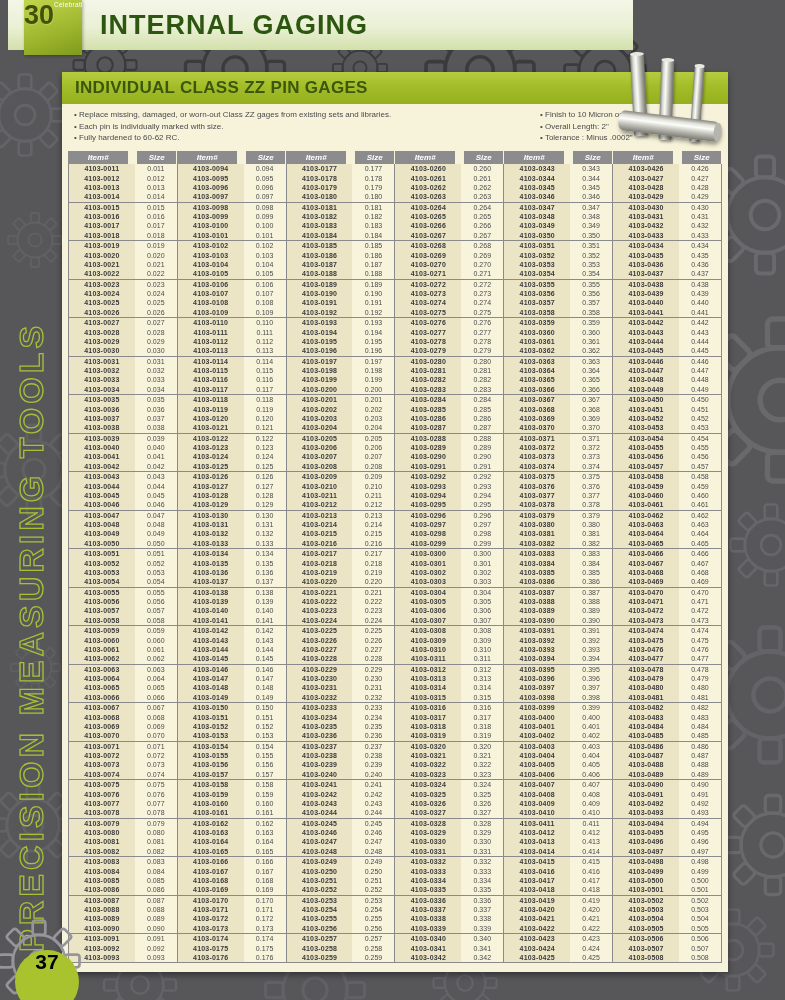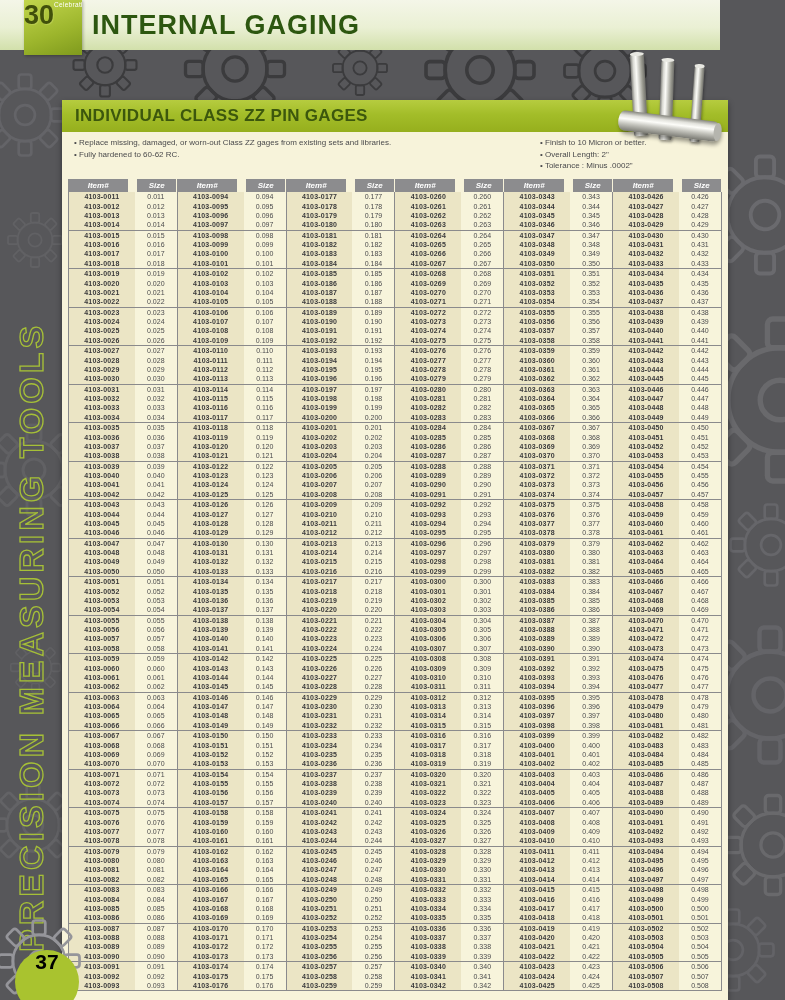--- a/index.html
+++ b/index.html
@@ -6,21 +6,21 @@
   body{
     width:785px;height:1000px;position:relative;overflow:hidden;
     background:#57575a;
     font-family:"Liberation Sans",sans-serif;
   }
   
   .gear{position:absolute;z-index:1;}
   .gear-light{z-index:5;}
   
   .header-strip{
-    position:absolute;left:0;top:0;width:720px;height:50px;z-index:2;
+    position:absolute;left:8px;top:0;width:625px;height:50px;z-index:2;
     background:linear-gradient(180deg,#f4f6e8 0%,#eaf0d4 55%,#d2e0ab 100%);
   }
   .page-title{
     position:absolute;left:92px;top:9px;font-size:27px;font-weight:700;
     color:#2d5710;letter-spacing:1px;line-height:32px;
   }
   
   .logo{
     position:absolute;left:24px;top:0;width:58px;height:55px;z-index:3;
     background:linear-gradient(160deg,#c2d64d 0%,#9cb52c 60%,#7f9a1d 100%);
@@ -31,21 +31,20 @@
     text-align:center;line-height:31px;text-shadow:1px 1px 0 #b8cc4e;}
   .logo-line1{height:10px;font-size:6.5px;color:#ffffff;text-align:right;
     padding-right:4px;line-height:10px;letter-spacing:.3px;}
   .logo-line2{flex:1;background:#64761a;color:#d4e578;font-size:11px;
     font-weight:700;text-align:center;letter-spacing:2px;line-height:15px;}
   
   .panel{
     position:absolute;left:62px;top:72px;width:666px;height:900px;z-index:3;
     background:#f7f3da;display:flex;flex-direction:column;
     box-shadow:0 3px 6px rgba(0,0,0,.4);
-    margin-top:28px;
   }
   .section-bar{height:32px;flex:0 0 32px;display:flex;align-items:center;
     padding-left:13px;background:linear-gradient(180deg,#b6cc3f 0%,#a3bd29 45%,#96af1d 100%);}
   .section-title{font-size:17px;font-weight:700;color:#3c570d;letter-spacing:.3px;}
   .info{position:relative;flex:0 0 42px;padding:5px 0 0 12px;}
   .bullets{list-style:none;margin:0;padding:0;font-size:8px;color:#4a4a4c;line-height:11.5px;}
   .bullets li::before{content:"•  ";}
   .bullets.right{position:absolute;left:478px;top:5px;}
   
   .tablewrap{flex:1;display:flex;flex-direction:column;padding:0 6px 9px 6px;min-height:0;}
@@ -188,20 +187,21 @@
   <div class="pin-h" style="left:2px;top:66px;width:102px;height:20px;transform:rotate(7deg)"></div>
 </div>
 
 <div class="panel">
   <div class="section-bar">
     <span class="section-title">INDIVIDUAL CLASS ZZ PIN GAGES</span>
   </div>
   <div class="info">
     <ul class="bullets">
       <li>Replace missing, damaged, or worn-out Class ZZ gages from existing sets and libraries.</li>
+      <li>Each pin is individually marked with size.</li>
       <li>Fully hardened to 60-62 RC.</li>
     </ul>
     <ul class="bullets right">
       <li>Finish to 10 Micron or better.</li>
       <li>Overall Length: 2"</li>
       <li>Tolerance : Minus .0002"</li>
     </ul>
   </div>
   <div class="tablewrap">
     <div class="thead">

